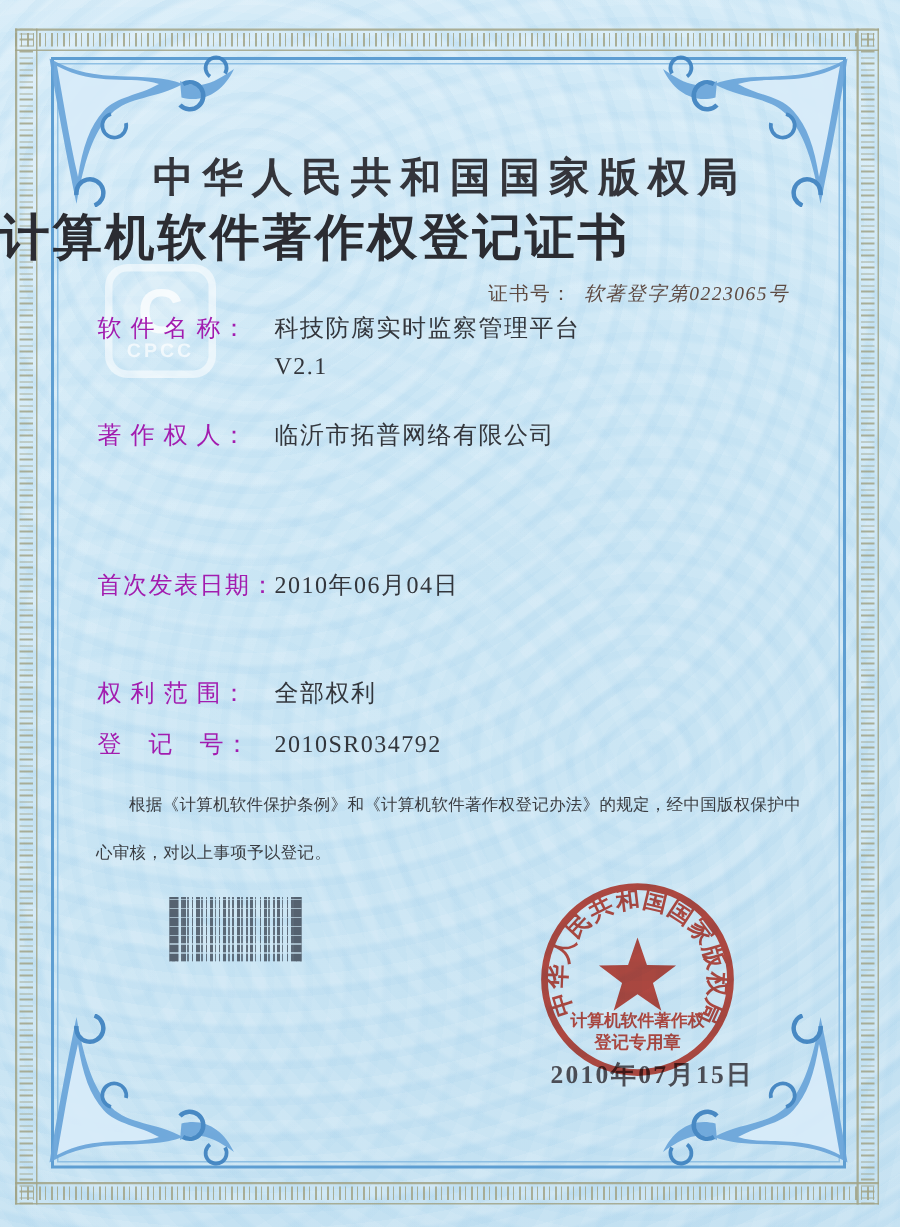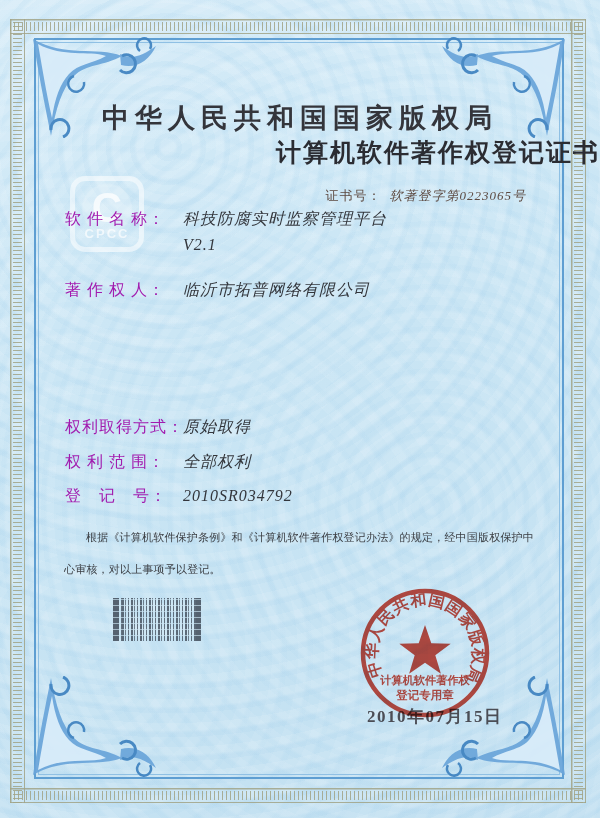--- a/index.html
+++ b/index.html
@@ -72,32 +72,32 @@
     font-size:13px; font-weight:bold; letter-spacing:2px; color:rgba(255,255,255,.68);
     margin-top:-2px;
     text-align:center;
   }
   
   .authority {
     position:absolute; top:100px; left:0; width:100%; text-align:center;
     font-size:27px; font-weight:600; letter-spacing:6px; color:#34353b;
   }
   .cert-title {
-    position:absolute; top:136px; left:0; width:100%; text-align:right;
-    font-size:25px; font-weight:700; letter-spacing:2px; color:#2b2c32;
+    position:absolute; top:136px; left:0; width:100%; text-align:left;
+    font-size:33px; font-weight:700; letter-spacing:2px; color:#2b2c32;
   }
   .cert-no {
     position:absolute; top:187px; right:74px;
     font-size:13px; letter-spacing:1px; color:#5d4a42;
   }
   .cert-no .cn-val { margin-left:8px;font-style:italic; }
   
   .row { position:absolute; left:65px; font-size:16px; color:#3c3f44; letter-spacing:1px; white-space:nowrap; }
   .row .lbl { display:inline-block; width:118px; color:#a21caf; }
-  .row .val { color:#33363c;font-style:italic; }
+  .row .val { color:#33363c; }
   .r0 { top:209px; } .r0b { top:236px; left:183px; }
   .r1 { top:280px; }
   .r2 { top:343px; }
   .r3 { top:380px; }
   .r4 { top:417px; }
   .r5 { top:452px; }
   .r6 { top:486px; }
   
   .statement {
     position:absolute; left:64px; top:521px; width:478px;
@@ -181,22 +181,22 @@
 
   <div class="row r0">
     <span class="lbl">软 件 名 称：</span><span class="val">科技防腐实时监察管理平台</span>
   </div>
   <div class="row r0b">
     <span class="val">V2.1</span>
   </div>
   <div class="row r1">
     <span class="lbl">著 作 权 人：</span><span class="val">临沂市拓普网络有限公司</span>
   </div>
-  <div class="row r4">
-    <span class="lbl">权利取得方式：</span><span class="val">原始取得</span>
+  <div class="row r3">
+    <span class="lbl">首次发表日期：</span><span class="val">2010年06月04日</span>
   </div>
   <div class="row r5">
     <span class="lbl">权 利 范 围：</span><span class="val">全部权利</span>
   </div>
   <div class="row r6">
     <span class="lbl">登　记　号：</span><span class="val">2010SR034792</span>
   </div>
 
   <div class="statement">根据《计算机软件保护条例》和《计算机软件著作权登记办法》的规定，经中国版权保护中心审核，对以上事项予以登记。</div>
 

